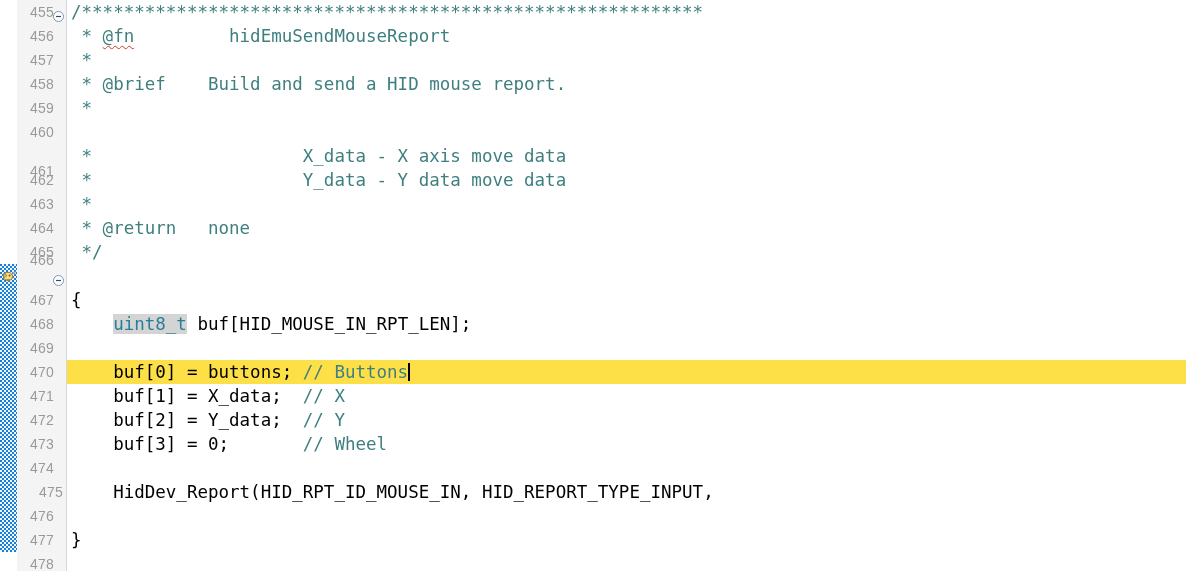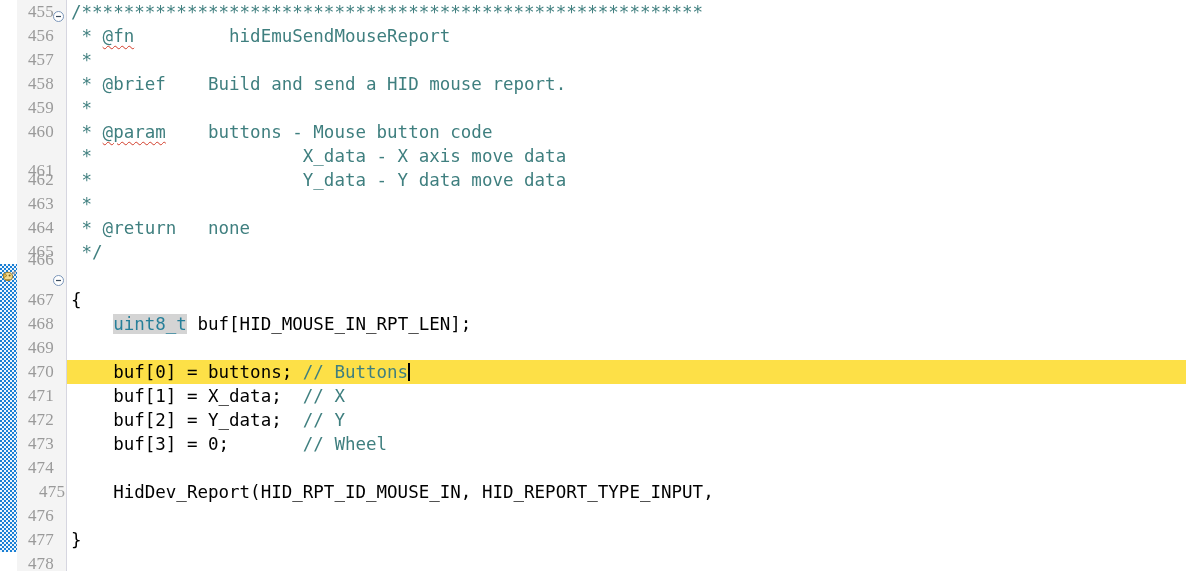--- a/index.html
+++ b/index.html
@@ -65,22 +65,22 @@
     left: 66px; top: 0;
     width: 1px; height: 571px;
     background: #d6d6e0;
     z-index: 2;
   }
   .lnum {
     position: absolute;
     right: 12px;
     width: 40px;
     text-align: right;
-    font-family: Liberation Serif, serif;
-    font-size: 17px;
+    font-family: Liberation Sans, sans-serif;
+    font-size: 14px;
     line-height: 24px;
     color: #9a9a9a;
     letter-spacing: .2px;
   }
 
   
   .fold {
     position: absolute;
     left: 53px;
     width: 11px; height: 11px;
@@ -162,21 +162,20 @@
     <div class="line" style="top:0px"><span class="cmt">/***********************************************************</span></div>
 
     <div class="line" style="top:24px"><span class="cmt"> * </span><span class="cmt sq-red">@fn</span><span class="cmt">         </span><span class="cmt">hidEmuSendMouseReport</span></div>
 
     <div class="line" style="top:48px"><span class="cmt"> *</span></div>
 
     <div class="line" style="top:72px"><span class="cmt"> * </span><span class="cmt">@brief</span><span class="cmt">    Build and send a HID mouse report.</span></div>
 
     <div class="line" style="top:96px"><span class="cmt"> *</span></div>
 
-    <div class="line" style="top:120px"><span class="cmt"> * </span><span class="cmt sq-red">@param</span><span class="cmt">    buttons - Mouse button code</span></div>
 
     <div class="line" style="top:144px"><span class="cmt"> *                    X_data - X axis move data</span></div>
 
     <div class="line" style="top:168px"><span class="cmt"> *                    Y_data - Y data move data</span></div>
 
     <div class="line" style="top:192px"><span class="cmt"> *</span></div>
 
     <div class="line" style="top:216px"><span class="cmt"> * </span><span class="cmt">@return</span><span class="cmt">   none</span></div>
 
     <div class="line" style="top:240px"><span class="cmt"> */</span></div>

